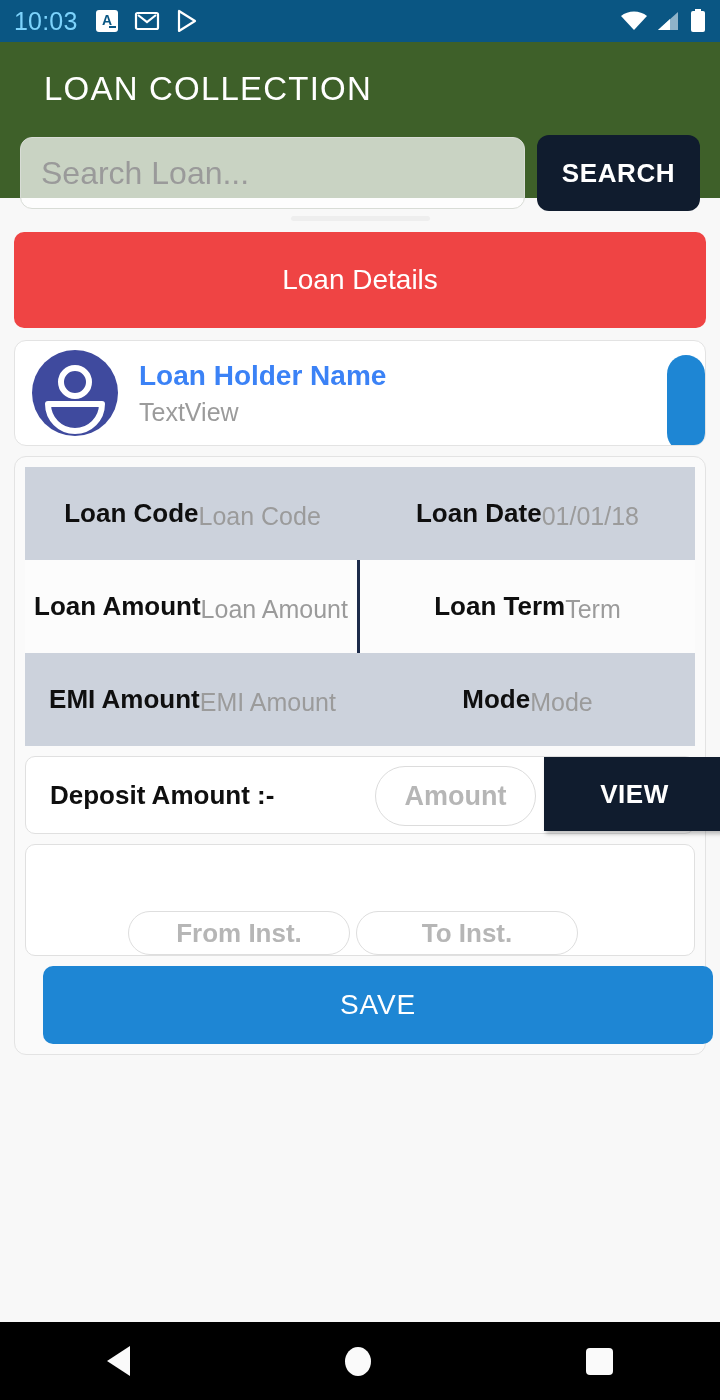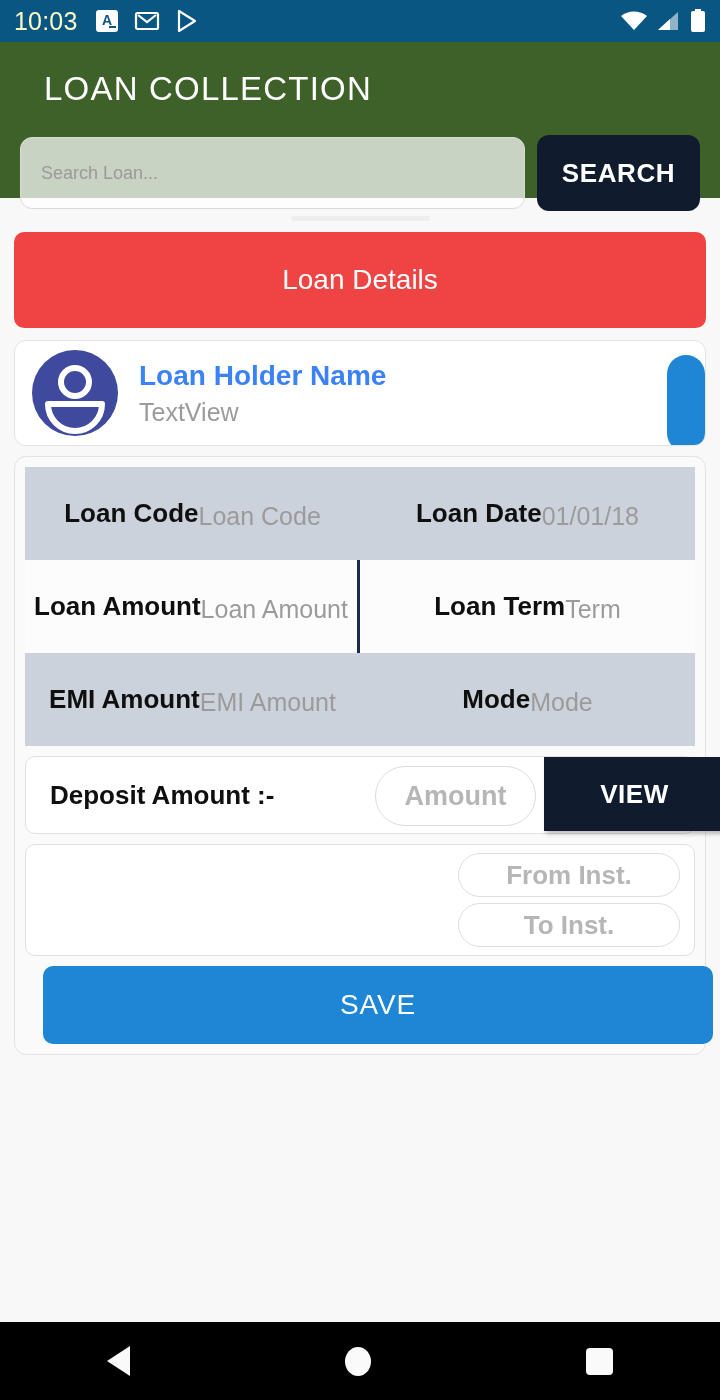--- a/index.html
+++ b/index.html
@@ -13,21 +13,21 @@
 
   
   .statusbar {
     position: absolute; top: 0; left: 0;
     width: 720px; height: 42px;
     background: #0a5683;
     display: flex; align-items: center;
     padding: 0 14px;
   }
   .status-time {
-    color: #fef9c3; font-size: 25px; font-weight: 400;
+    color: #7dd3fc; font-size: 25px; font-weight: 400;
     letter-spacing: 0.2px; margin-right: 16px;
   }
   .status-left-icons { display: flex; align-items: center; gap: 14px; flex: 1; }
   .status-right-icons { display: flex; align-items: center; gap: 9px; }
   .sicon { display: block; }
 
   
   .header {
     position: absolute; top: 42px; left: 0;
     width: 720px; height: 156px;
@@ -48,21 +48,21 @@
     display: flex; align-items: center;
     padding: 0 20px; gap: 12px;
   }
   .search-input {
     flex: 1; height: 72px;
     background: rgba(255,255,255,0.72);
     border: 1px solid #d8dcd6;
     border-radius: 12px;
     padding: 0 20px;
     font-family: "Liberation Sans", sans-serif;
-    font-size: 18px; color: #333;
+    font-size: 32px; color: #333;
     outline: none;
   }
   .search-input::placeholder { color: #9a9a9a; }
   .search-btn {
     width: 163px; height: 76px;
     background: #101c2e;
     border: none; border-radius: 12px;
     color: #ffffff; font-size: 26px; font-weight: bold;
     letter-spacing: 0.6px;
     font-family: Liberation Sans, sans-serif;
@@ -167,21 +167,21 @@
     box-shadow: 2px 3px 4px rgba(0,0,0,0.25);
   }
 
   
   .inst-card {
     margin-top: 10px;
     height: 112px;
     background: #ffffff;
     border: 1px solid #e0e0e0;
     border-radius: 10px;
-    display: flex; flex-direction: column;
+    display: flex; flex-direction: row;
     align-items: flex-end; justify-content: center;
     padding-right: 14px; gap: 6px;
   }
   .inst-input {
     width: 222px; height: 44px;
     background: #ffffff;
     border: 1px solid #dedede;
     border-radius: 22px;
     font-family: "Liberation Sans", sans-serif;
     font-size: 26px; color: #333;

